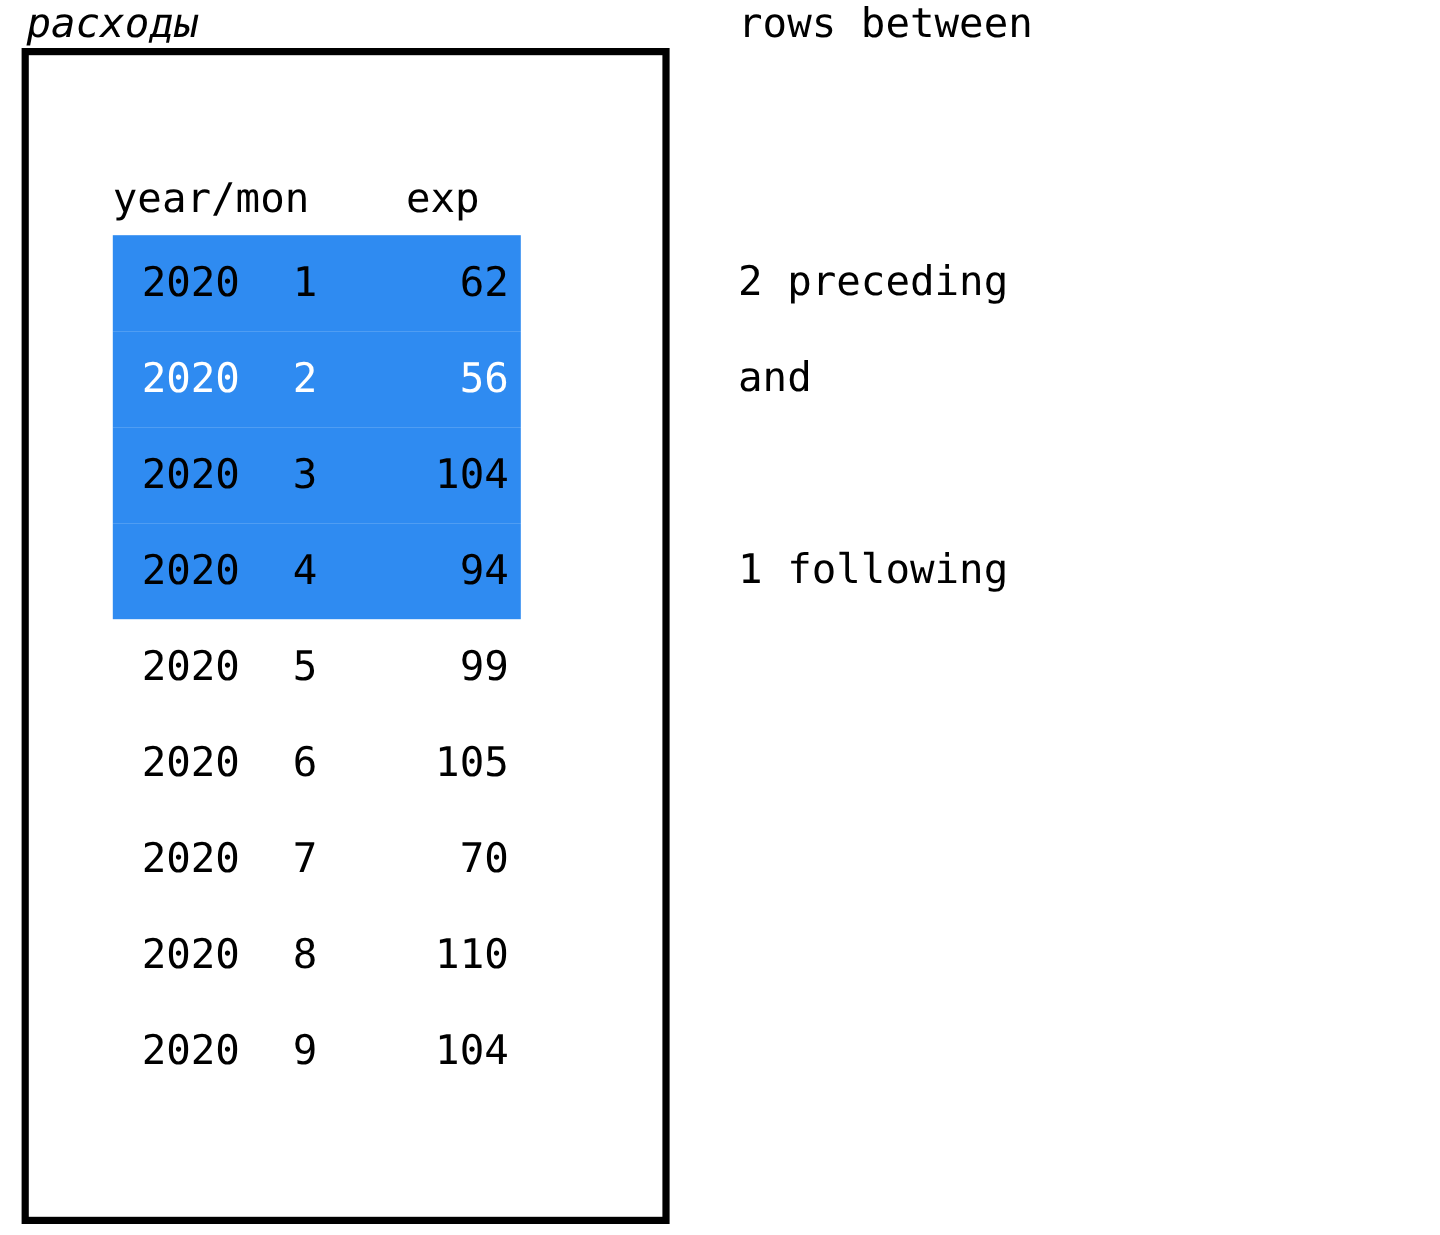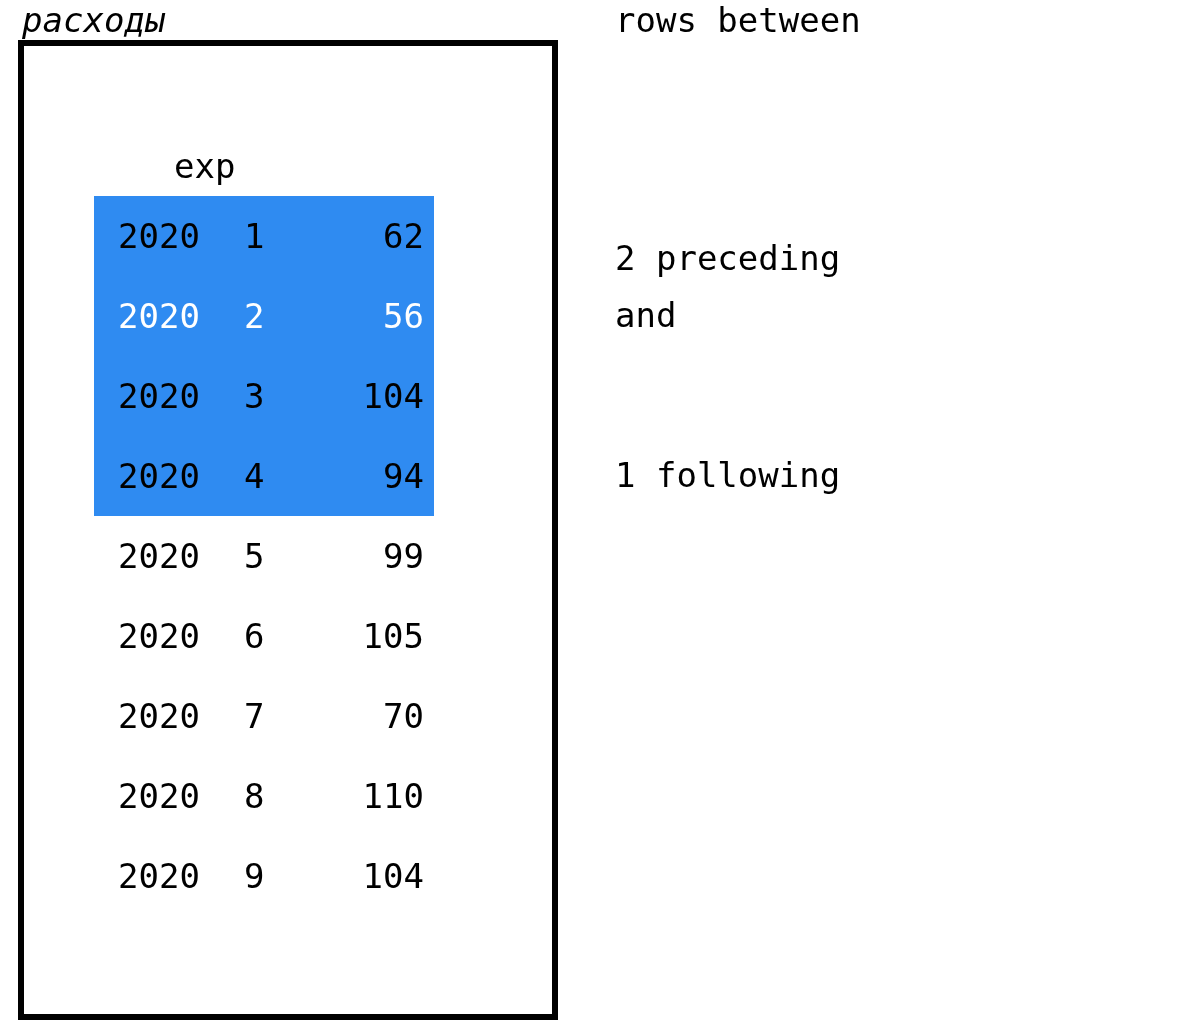--- a/index.html
+++ b/index.html
@@ -47,44 +47,45 @@
   .row {
     display: flex;
     height: 80px;
     align-items: center;
   }
   .col-year { width: 140px; text-align: center; padding-right: 10px; }
   .col-mon  { width: 80px;  text-align: left;  padding-left: 10px; }
   .col-exp  { width: 120px; text-align: right; padding-right: 10px; }
   .hdr .col-year { text-align: left; padding-right:0; padding-left:0;}
   .hdr .col-mon { }
-  .hdr .col-exp { text-align: left; }
+  .hdr .col-exp { text-align: center; }
   .hl {
     background: #2f8bf1;
   }
   .current {
     color: #fff;
   }
   .annot {
     position: absolute;
     left: 615px;
   }
-  .annot.a1 { top: 215px; margin-top: 23px; }
+  .annot.a1 { top: 215px; }
   .annot.a2 { top: 295px; }
   .annot.a3 { top: 455px; }
 </style>
 </head>
 <body>
 
 <div class="title-left">расходы</div>
 <div class="title-right">rows between</div>
 
 <div class="table-box">
   <div class="table-inner">
     <div class="hdr">
+      <div class="col-year">year/mon</div>
       <div class="col-mon"></div>
       <div class="col-exp">exp</div>
     </div>
     <div id="rows-container">
         <div class="row hl">
           <div class="col-year">2020</div>
           <div class="col-mon">1</div>
           <div class="col-exp">62</div>
         </div>
         <div class="row hl current">

